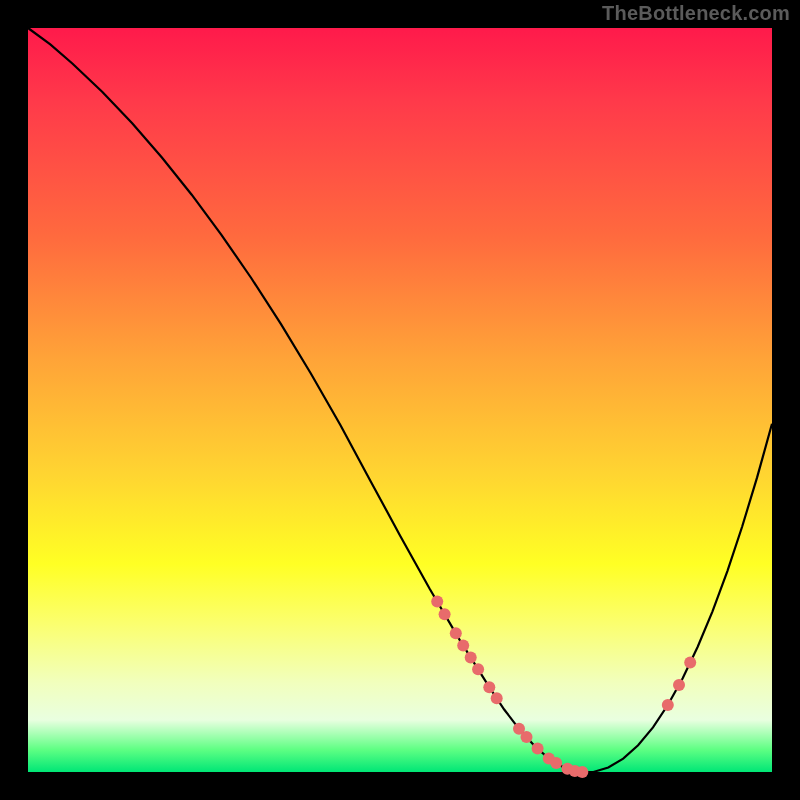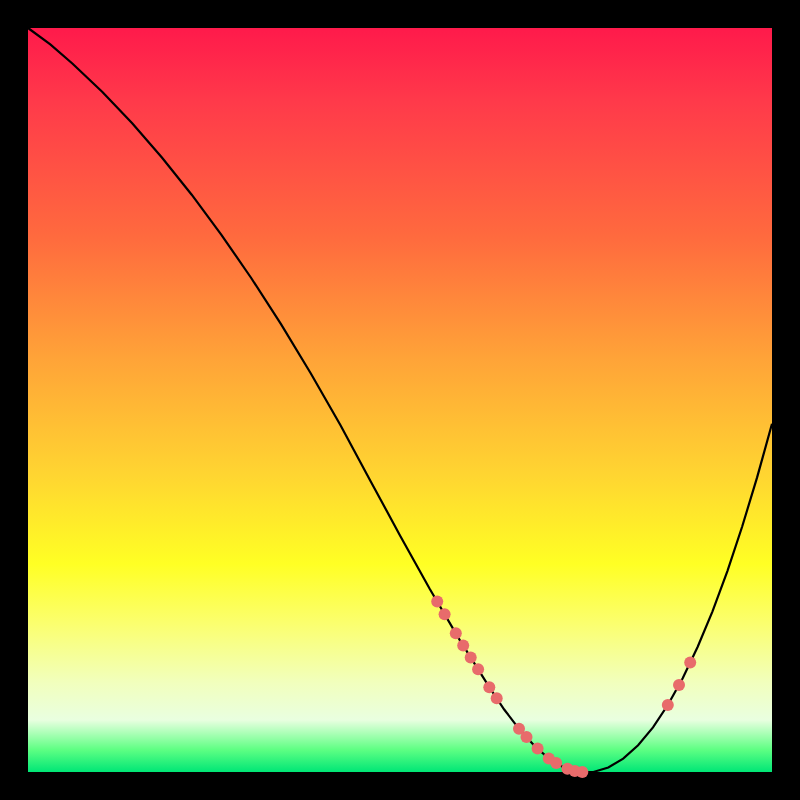--- a/index.html
+++ b/index.html
@@ -55,20 +55,21 @@
   }
   .dot {
     fill: #e86b6b;
     stroke: none;
   }
 </style>
 </head>
 <body>
 
 <div class="wrap">
+  <div class="attribution">TheBottleneck.com</div>
 
   <div class="plot">
     <svg class="curve" viewBox="0 0 744 744" preserveAspectRatio="none">
       <path id="curve-path" d="M0.0 0.0 L22.3 16.4 L44.6 35.7 L74.4 64.0 L104.2 95.2 L133.9 129.5 L163.7 166.7 L193.4 206.8 L223.2 250.0 L253.0 296.1 L282.7 345.2 L312.5 397.3 L342.2 452.4 L372.0 507.4 L401.8 561.0 L431.5 611.6 L461.3 659.2 L476.2 681.5 L491.0 700.8 L505.9 717.2 L520.8 730.6 L535.7 739.5 L550.6 744.0 L565.4 744.0 L580.3 739.5 L595.2 730.6 L610.1 717.2 L625.0 699.4 L639.8 677.0 L654.7 650.3 L669.6 619.0 L684.5 583.3 L699.4 543.1 L714.2 498.5 L729.1 449.4 L744.0 395.8 " fill="none" stroke="#000" stroke-width="2.2"></path>
       <g id="dots">
           <circle cx="409.2" cy="573.6" r="6" class="dot"></circle>
           <circle cx="416.6" cy="586.3" r="6" class="dot"></circle>
           <circle cx="427.8" cy="605.2" r="6" class="dot"></circle>
           <circle cx="435.2" cy="617.5" r="6" class="dot"></circle>
           <circle cx="442.7" cy="629.4" r="6" class="dot"></circle>

